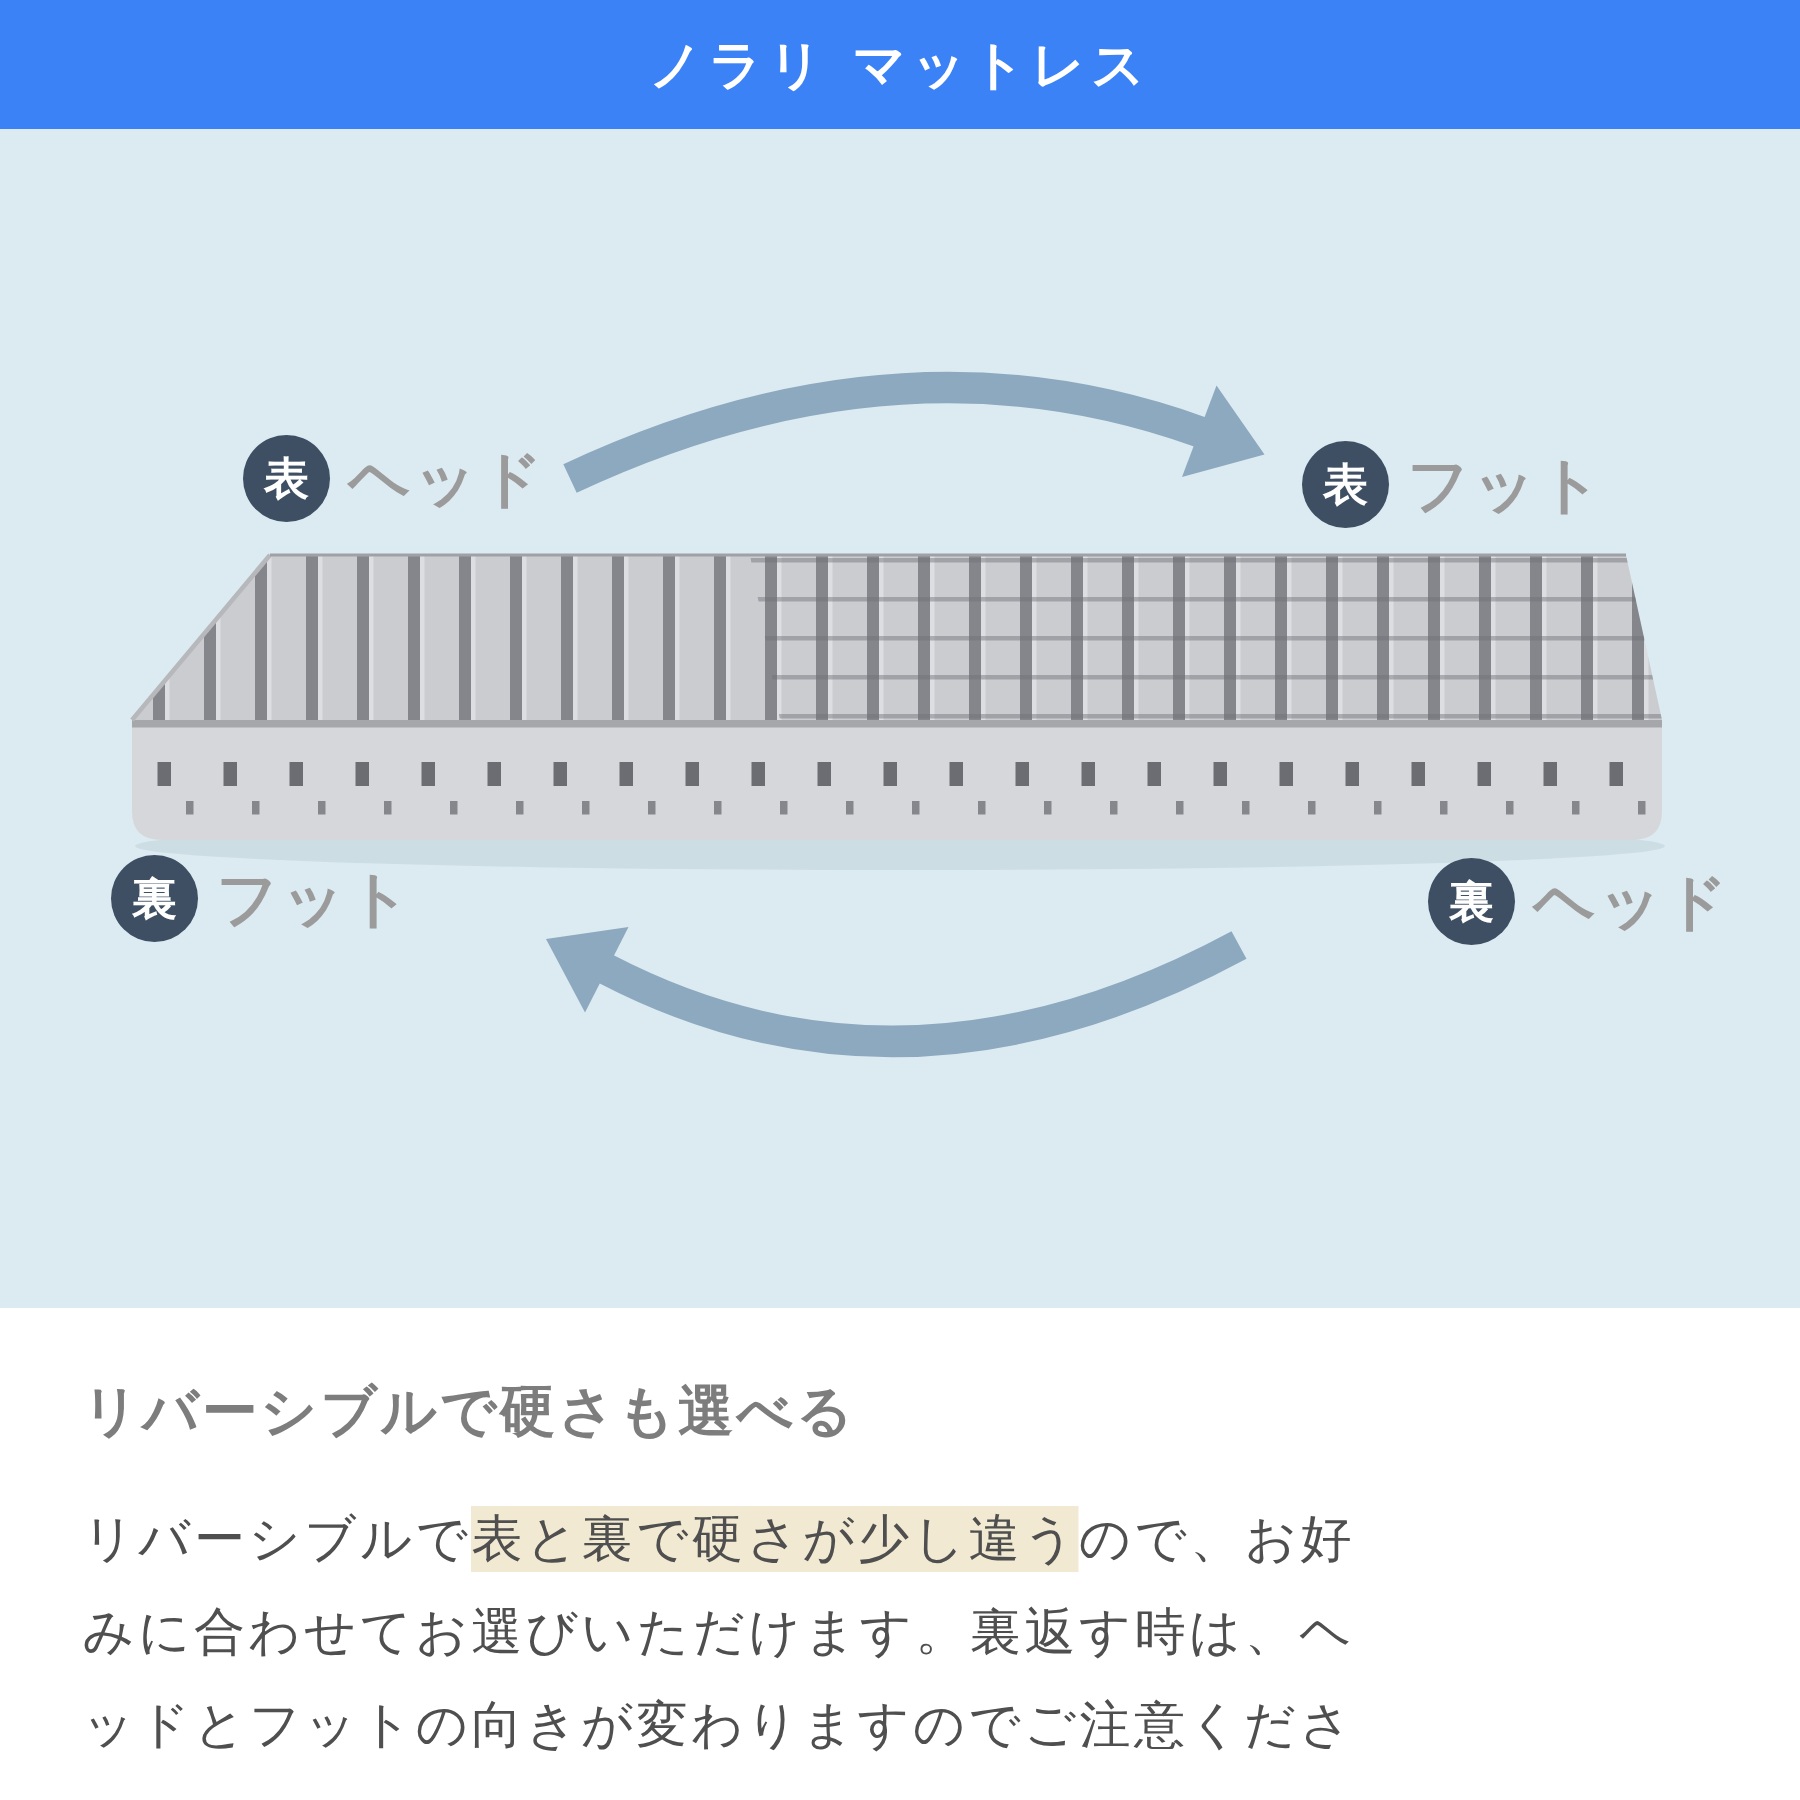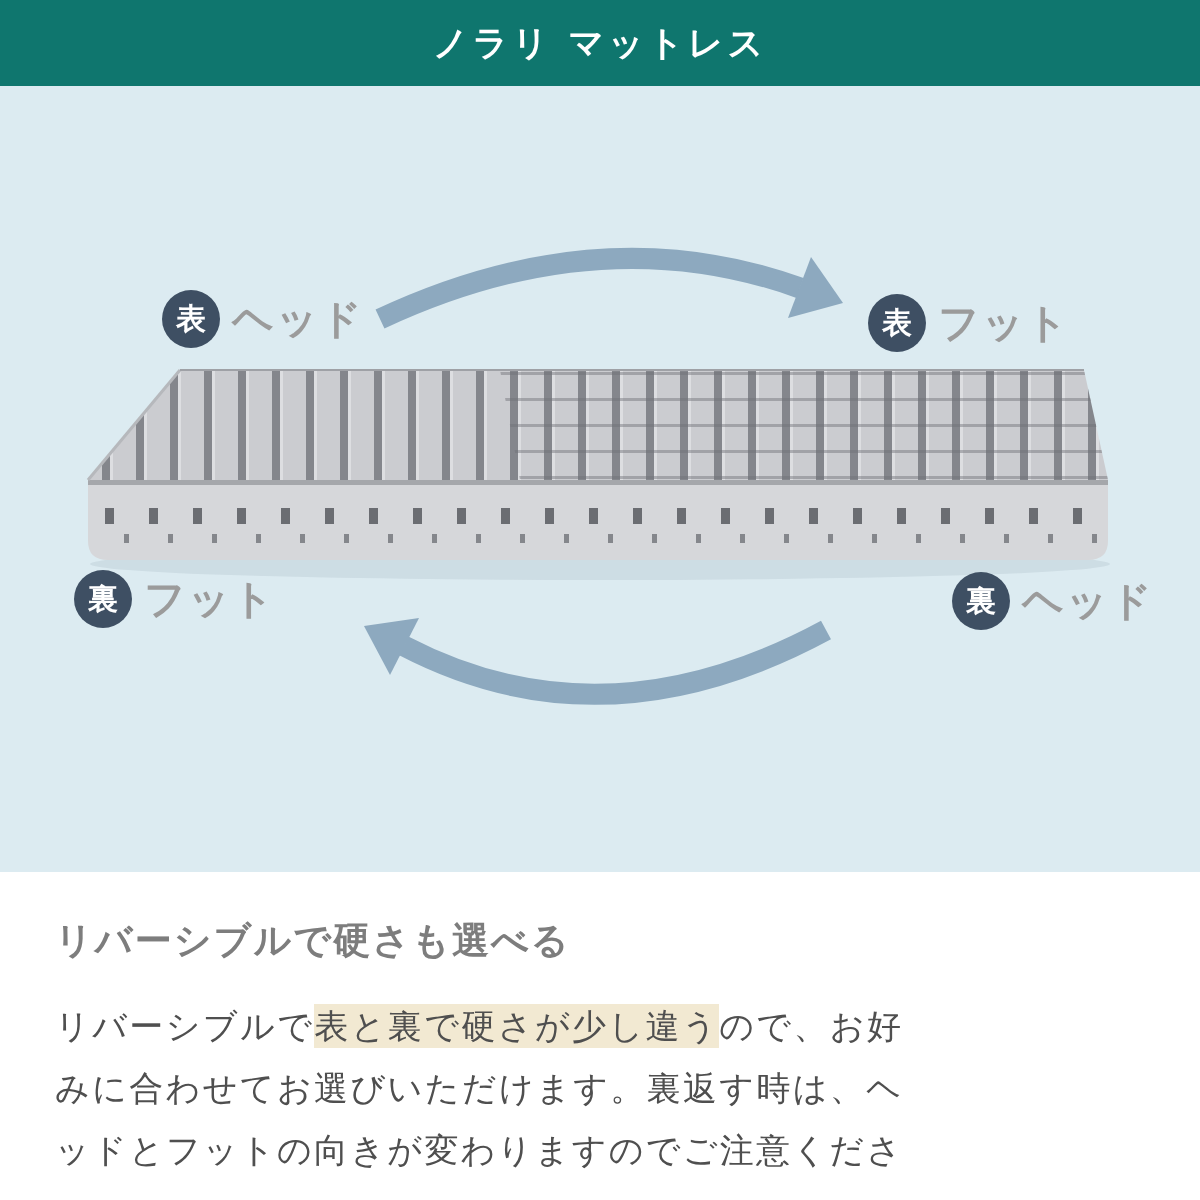--- a/index.html
+++ b/index.html
@@ -7,21 +7,21 @@
   body {
     width: 1200px; height: 1200px;
     font-family: "DejaVu Sans", "Liberation Sans", sans-serif;
     background: #ffffff;
     overflow: hidden;
     position: relative;
   }
   
   .header-bar {
     width: 1200px; height: 86px;
-    background: #0f766e;
+    background: #3b82f6;
     display: flex; align-items: center; justify-content: center;
   }
   .header-bar .title {
     color: #ffffff;
     font-size: 35px;
     font-weight: bold;
     letter-spacing: 4px;
   }
   
   .hero {

